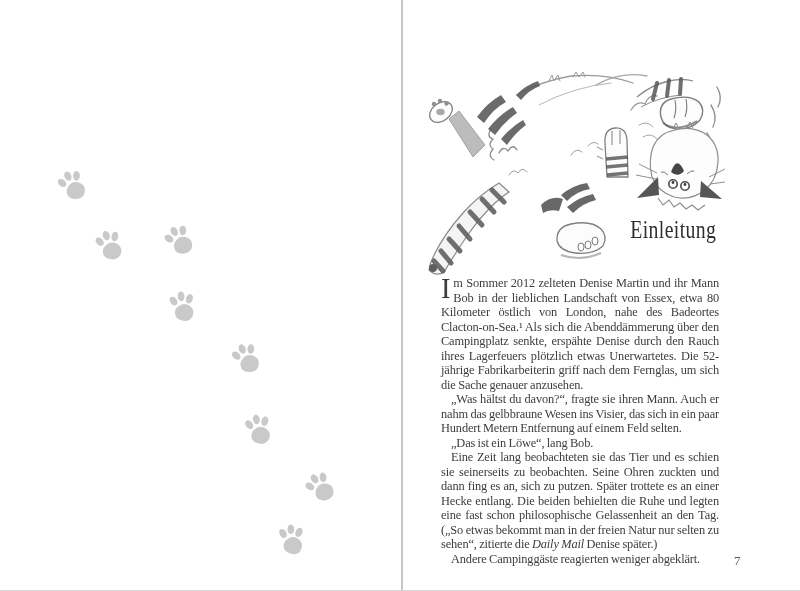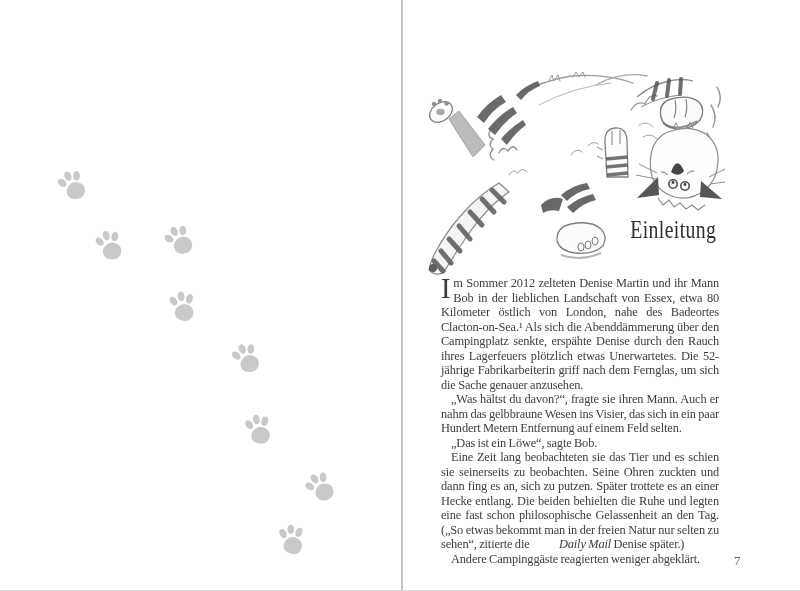--- a/index.html
+++ b/index.html
@@ -24,21 +24,21 @@
     font-size:12.4px;line-height:14.5px;color:#3d3d3d;
     text-align:justify;letter-spacing:-.15px;word-spacing:-.5px;
     hyphens:manual;-webkit-hyphens:manual;
   }
   .text-block p{margin:0;}
   .text-block p.indent{text-indent:10px;}
   .dropcap{
     float:left;font-size:28.5px;line-height:23px;padding:1px 3px 0 0;color:#3d3d3d;
   }
   .folio{position:absolute;left:336px;top:553px;font-size:13px;color:#5a5a5a;}
-  em{font-style:italic;margin-left:27px;}
+  em{font-style:italic;}
 </style>
 </head>
 <body>
 
 <div class="spread">
 
   <div class="page-left">
     <svg class="paw-trail" width="401" height="591" viewBox="0 0 401 591" aria-hidden="true">
       <defs>
         <g id="paw" fill="currentColor">
@@ -173,21 +173,21 @@
         </g>
         <path d="M237,143 l5,7 l6,-5 l5,7 l6,-4 l6,6 l6,-4 l6,5 l7,-5" stroke="#8d8d8d" stroke-width="1.2" fill="none"></path>
       </g>
     </svg>
 
     <h1 class="chapter-title">Einleitung</h1>
 
     <div class="text-block">
       <p><span class="dropcap">I</span><span>m Sommer 2012 zelteten Denise Martin und ihr Mann Bob in der lieblichen Landschaft von Essex, etwa 80 Kilometer öst­lich von London, nahe des Badeortes Clacton-on-Sea.¹ Als sich die Abenddämmerung über den Campingplatz senkte, erspähte Denise durch den Rauch ihres Lagerfeuers plötzlich etwas Un­erwartetes. Die 52-jährige Fabrikarbeiterin griff nach dem Fern­glas, um sich die Sache genauer anzusehen.</span></p>
       <p class="indent">„Was hältst du davon?“, fragte sie ihren Mann. Auch er nahm das gelbbraune Wesen ins Visier, das sich in ein paar Hun­dert Metern Entfernung auf einem Feld selten.</p>
-      <p class="indent">„Das ist ein Löwe“, sagte Bob.</p>
+      <p class="indent">„Das ist ein Löwe“, lang Bob.</p>
       <p class="indent"><span>Eine Zeit lang beobachteten sie das Tier und es schien sie seinerseits zu beobachten. Seine Ohren zuckten und dann fing es an, sich zu putzen. Später trottete es an einer Hecke entlang. Die beiden behielten die Ruhe und legten eine fast schon phi­losophische Gelassenheit an den Tag. („So etwas bekommt man in der freien Natur nur selten zu sehen“, zitierte die </span><em>Daily Mail</em><span> Denise später.)</span></p>
       <p class="indent">Andere Campinggäste reagierten weniger abgeklärt.</p>
     </div>
 
     <div class="folio">7</div>
   </div>
 
   <div class="bottom-edge"></div>
 </div>
 

